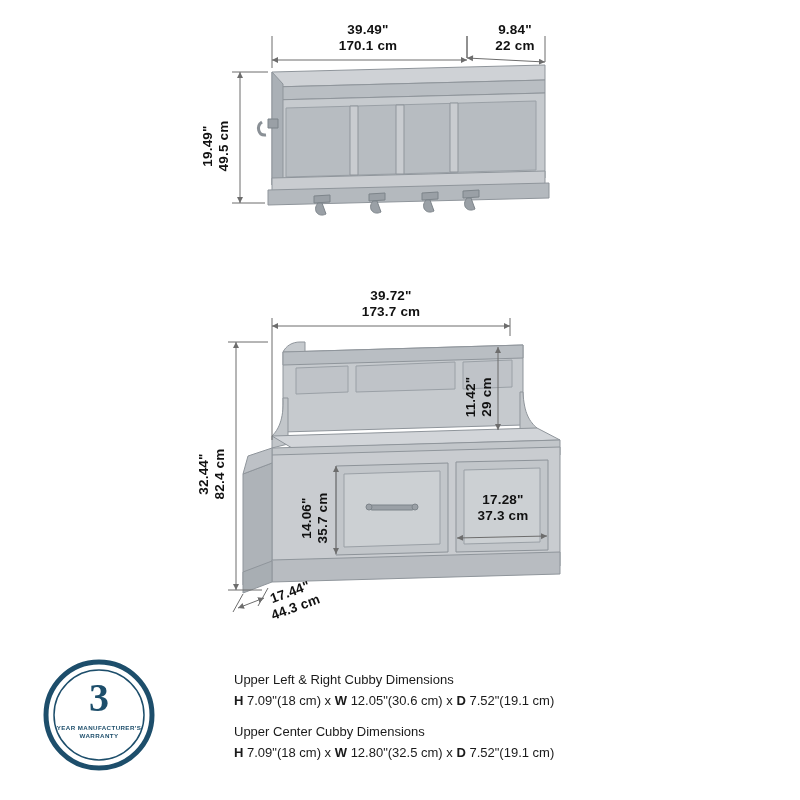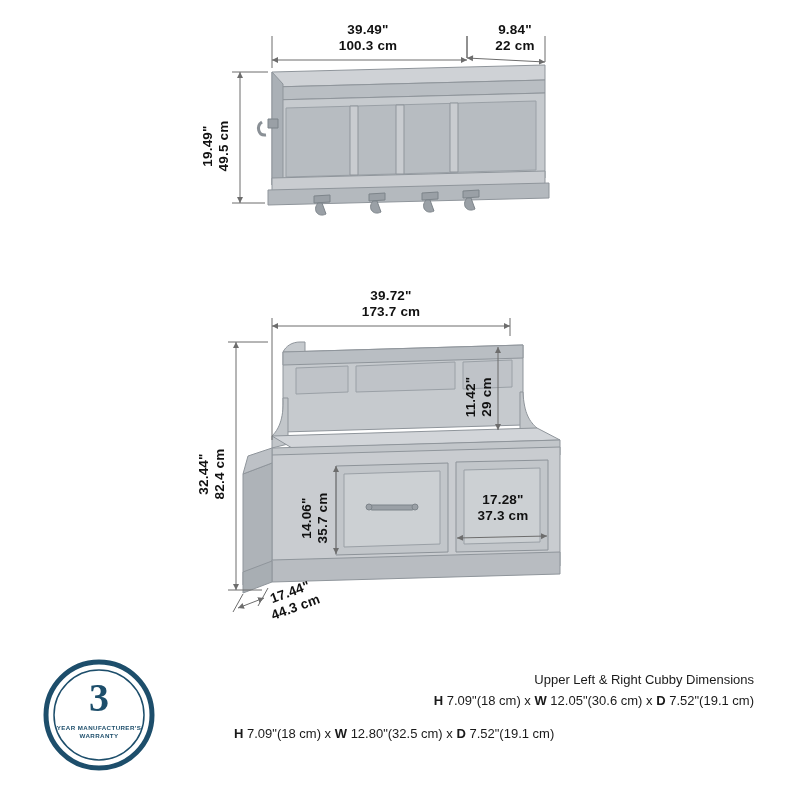--- a/index.html
+++ b/index.html
@@ -169,21 +169,21 @@
     </g>
 
     <g>
       <circle cx="99" cy="715" r="53" fill="none" stroke="#1d4e6b" stroke-width="5"></circle>
       <circle cx="99" cy="715" r="45" fill="none" stroke="#1d4e6b" stroke-width="1.5"></circle>
     </g>
   </svg>
 
   <div class="dim-label" style="left:313px; top:22px; width:110px;">
     <span>39.49"</span>
-    <span class="l2">100.3 cm</span>
+    <span class="l2">170.1 cm</span>
   </div>
 
   <div class="dim-label" style="left:470px; top:22px; width:90px;">
     <span>9.84"</span>
     <span class="l2">22 cm</span>
   </div>
 
   <div class="dim-label rot90" style="left:161px; top:130px; width:110px;">
     <span>19.49"</span>
     <span class="l2">49.5 cm</span>
@@ -220,33 +220,34 @@
   </div>
 
   <div class="badge-wrap">
     <div class="badge-num">3</div>
     <div class="badge-sub">
       <span>YEAR MANUFACTURER'S</span><br>
       <span>WARRANTY</span>
     </div>
   </div>
 
-  <div class="note" style="left:234px; top:670px; width:520px;text-align:right;">
+  <div class="note" style="left:234px; top:670px; width:520px;">
     <div class="title">Upper Left &amp; Right Cubby Dimensions</div>
     <div class="spec">
       <b>H</b>
       <span>7.09"(18 cm) x</span>
       <b>W</b>
       <span>12.05"(30.6 cm) x</span>
       <b>D</b>
       <span>7.52"(19.1 cm)</span>
     </div>
   </div>
 
   <div class="note" style="left:234px; top:722px; width:520px;">
+    <div class="title">Upper Center Cubby Dimensions</div>
     <div class="spec">
       <b>H</b>
       <span>7.09"(18 cm) x</span>
       <b>W</b>
       <span>12.80"(32.5 cm) x</span>
       <b>D</b>
       <span>7.52"(19.1 cm)</span>
     </div>
   </div>
 

